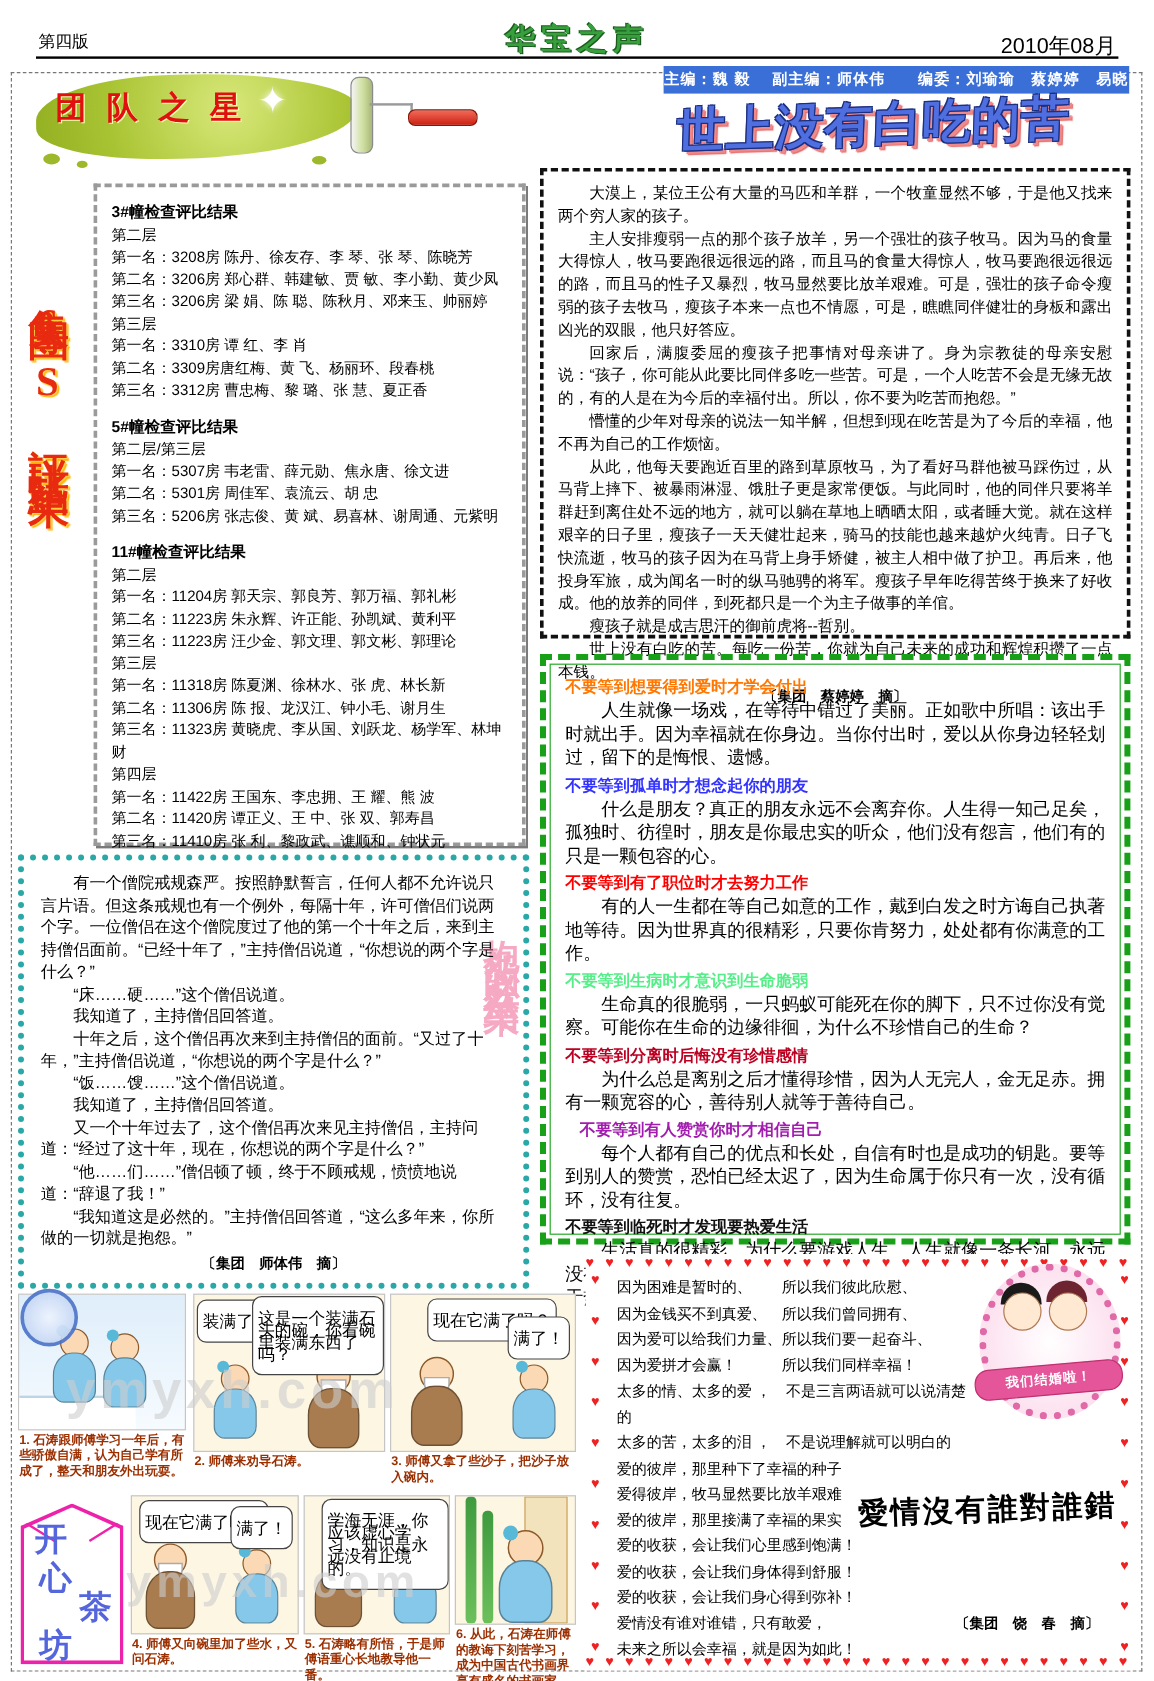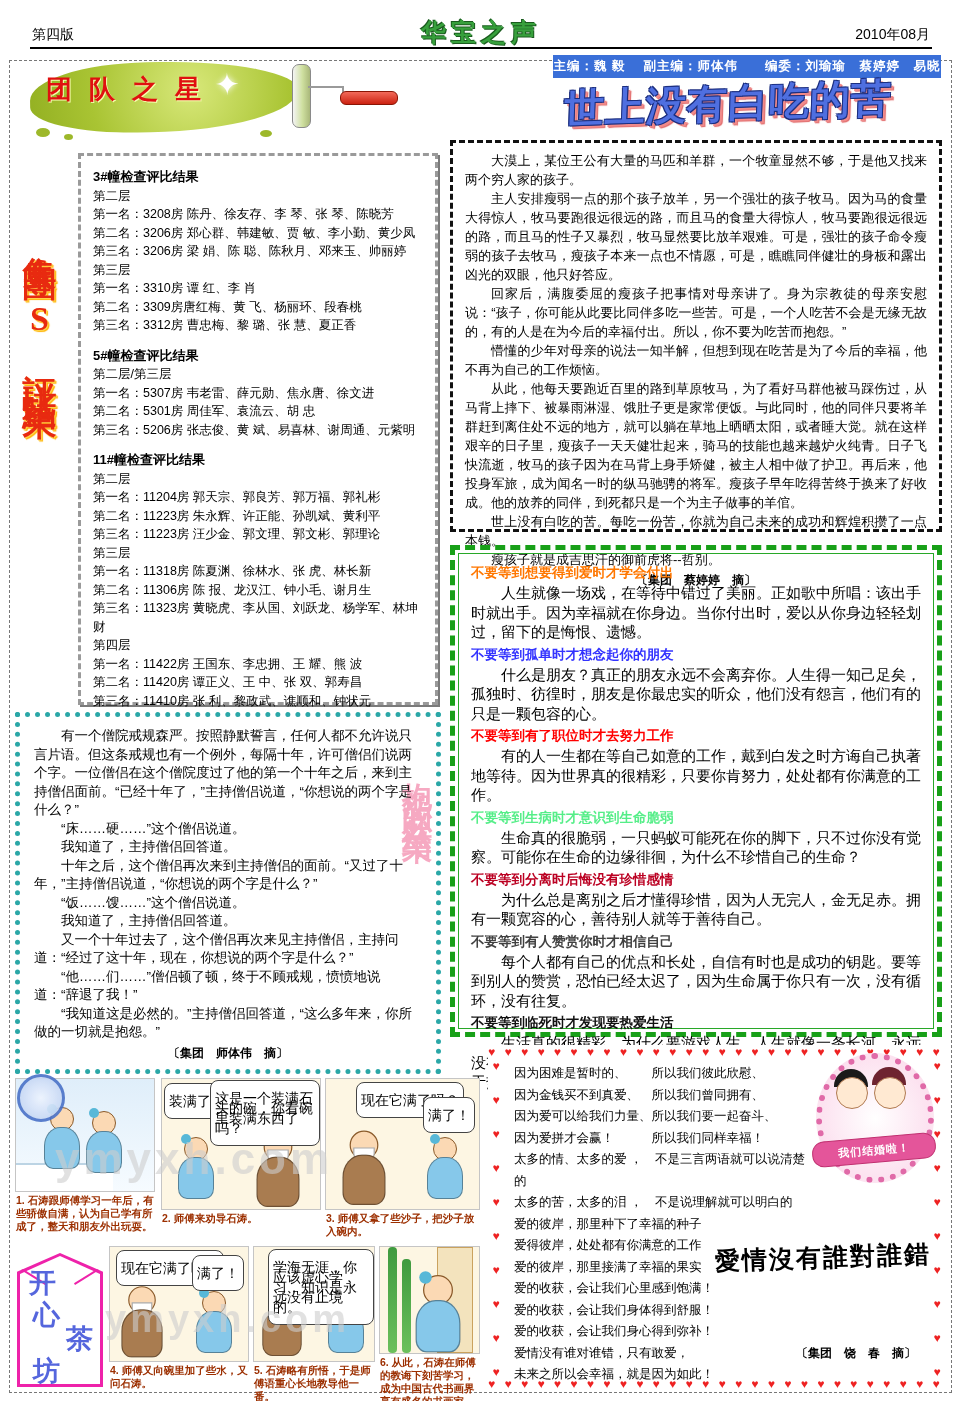--- a/index.html
+++ b/index.html
@@ -2,21 +2,21 @@
 <html><head>
 <meta charset="utf-8">
 <style>
   html,body{margin:0;padding:0;background:#fff;}
   .page{position:relative;width:962px;height:1401px;background:#fff;overflow:hidden;
         font-family:"Liberation Sans","DejaVu Sans",sans-serif;color:#000;}
   .frame{position:absolute;left:9px;top:60px;right:10px;bottom:8px;border:1px dashed #777;pointer-events:none;}
 
   
   .hdr-edition{position:absolute;left:32px;top:26px;font-size:14px;}
-  .hdr-date{position:absolute;right:32px;top:26px;font-size:14px;}
+  .hdr-date{position:absolute;right:32px;top:26px;font-size:18px;}
   .hdr-masthead{position:absolute;left:0;right:0;top:16px;text-align:center;font-size:25px;font-weight:900;
       font-family:"Liberation Serif","DejaVu Serif",serif;color:#37a03c;letter-spacing:5px;
       text-shadow:1px 1px 0 #1a5c1e,-1px -1px 0 #1a5c1e;}
   .hdr-rule{position:absolute;left:30px;right:30px;top:47px;border-top:2px solid #000;}
 
   
   .banner{position:absolute;left:30px;top:58px;width:420px;height:84px;}
   .blob{position:absolute;left:0;top:4px;width:268px;height:70px;background:radial-gradient(circle at 60% 40%,#d8e87a,#a9c433 60%,#93b022);
         border-radius:46% 54% 58% 42% / 55% 45% 60% 40%;transform:rotate(-1deg);}
   .blob::after{content:"✦";position:absolute;right:58px;top:6px;color:#fff;font-size:30px;text-shadow:0 0 6px #fff;}
@@ -151,22 +151,22 @@
   <div class="title-3d">世上没有白吃的苦</div>
 
   <div class="art-box">
     <div>
 
     <p>大漠上，某位王公有大量的马匹和羊群，一个牧童显然不够，于是他又找来两个穷人家的孩子。</p>
         <p>主人安排瘦弱一点的那个孩子放羊，另一个强壮的孩子牧马。因为马的食量大得惊人，牧马要跑很远很远的路，而且马的食量大得惊人，牧马要跑很远很远的路，而且马的性子又暴烈，牧马显然要比放羊艰难。可是，强壮的孩子命令瘦弱的孩子去牧马，瘦孩子本来一点也不情愿，可是，瞧瞧同伴健壮的身板和露出凶光的双眼，他只好答应。</p>
         <p>回家后，满腹委屈的瘦孩子把事情对母亲讲了。身为宗教徒的母亲安慰说：“孩子，你可能从此要比同伴多吃一些苦。可是，一个人吃苦不会是无缘无故的，有的人是在为今后的幸福付出。所以，你不要为吃苦而抱怨。”</p>
         <p>懵懂的少年对母亲的说法一知半解，但想到现在吃苦是为了今后的幸福，他不再为自己的工作烦恼。</p>
         <p>从此，他每天要跑近百里的路到草原牧马，为了看好马群他被马踩伤过，从马背上摔下、被暴雨淋湿、饿肚子更是家常便饭。与此同时，他的同伴只要将羊群赶到离住处不远的地方，就可以躺在草地上晒晒太阳，或者睡大觉。就在这样艰辛的日子里，瘦孩子一天天健壮起来，骑马的技能也越来越炉火纯青。日子飞快流逝，牧马的孩子因为在马背上身手矫健，被主人相中做了护卫。再后来，他投身军旅，成为闻名一时的纵马驰骋的将军。瘦孩子早年吃得苦终于换来了好收成。他的放养的同伴，到死都只是一个为主子做事的羊倌。</p>
+        <p>瘦孩子就是成吉思汗的御前虎将--哲别。</p>
         <p>世上没有白吃的苦。每吃一份苦，你就为自己未来的成功和辉煌积攒了一点本钱。</p>
-        <p>瘦孩子就是成吉思汗的御前虎将--哲别。</p>
       </div>
     <div class="attr">〔集团　蔡婷婷　摘〕</div>
   </div>
 
   <div class="res-vtitle">集團6S評比結果</div>
   <div class="res-box">
     <div class="res-title">3#幢检查评比结果</div>
     <div>
 
     <div class="res-line">第二层</div>
@@ -222,21 +222,21 @@
         </div>
           <div>
           <div class="dw-head" style="color: rgb(85, 238, 136);">不要等到生病时才意识到生命脆弱</div>
           <p class="dw-body">生命真的很脆弱，一只蚂蚁可能死在你的脚下，只不过你没有觉察。可能你在生命的边缘徘徊，为什么不珍惜自己的生命？</p>
         </div>
           <div>
           <div class="dw-head" style="color: rgb(187, 0, 34); font-family: Liberation Mono, monospace;">不要等到分离时后悔没有珍惜感情</div>
           <p class="dw-body">为什么总是离别之后才懂得珍惜，因为人无完人，金无足赤。拥有一颗宽容的心，善待别人就等于善待自己。</p>
         </div>
           <div>
-          <div class="dw-head" style="color: #404040;">不要等到有人赞赏你时才相信自己</div>
+          <div class="dw-head" style="color: #a21caf; margin-left: 12px;">不要等到有人赞赏你时才相信自己</div>
           <p class="dw-body">每个人都有自己的优点和长处，自信有时也是成功的钥匙。要等到别人的赞赏，恐怕已经太迟了，因为生命属于你只有一次，没有循环，没有往复。</p>
         </div>
           <div>
           <div class="dw-head" style="color: rgb(17, 17, 17);">不要等到临死时才发现要热爱生活</div>
           <p class="dw-body">生活真的很精彩，为什么要游戏人生。人生就像一条长河，永远没有尽头，没有止境。并不因为你的生老病死而改变。热爱生活就等于热爱自己。因为生命总要划上一个圆满的句号。</p>
         </div>
         </div>
       <div class="attr">〔集团　蔡婷婷　摘〕</div>
     </div>
   </div>
@@ -374,21 +374,21 @@
 
     <div class="poem">
 
     <div>因为困难是暂时的、　　所以我们彼此欣慰、</div>
         <div>因为金钱买不到真爱、　所以我们曾同拥有、</div>
         <div>因为爱可以给我们力量、所以我们要一起奋斗、</div>
         <div>因为爱拼才会赢！　　　所以我们同样幸福！</div>
         <div>太多的情、太多的爱 ，　不是三言两语就可以说清楚的</div>
         <div>太多的苦，太多的泪 ，　不是说理解就可以明白的</div>
         <div>爱的彼岸，那里种下了幸福的种子</div>
-        <div>爱得彼岸，处处都有你满意的工作</div>
+        <div>爱得彼岸，牧马显然要比放羊艰难</div>
         <div>爱的彼岸，那里接满了幸福的果实</div>
         <div>爱的收获，会让我们心里感到饱满！</div>
         <div>爱的收获，会让我们身体得到舒服！</div>
         <div>爱的收获，会让我们身心得到弥补！</div>
         <div>爱情没有谁对谁错，只有敢爱，</div>
         <div>未来之所以会幸福，就是因为如此！</div>
       </div>
 
     <div class="wed">
       <div class="wed-ring"></div>

